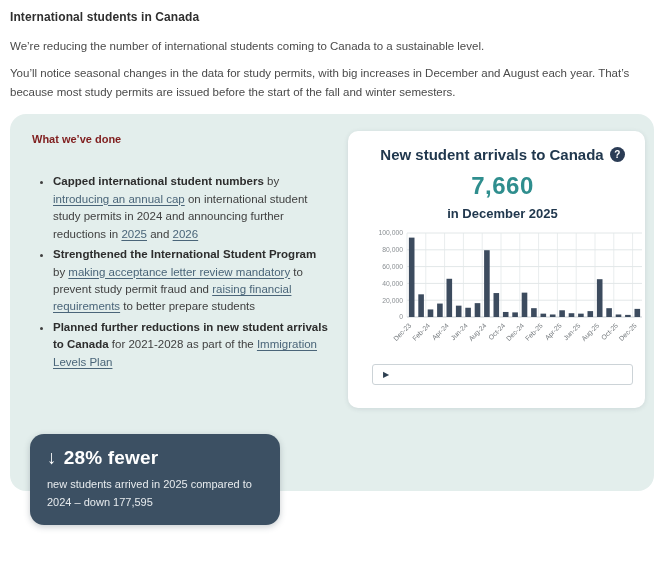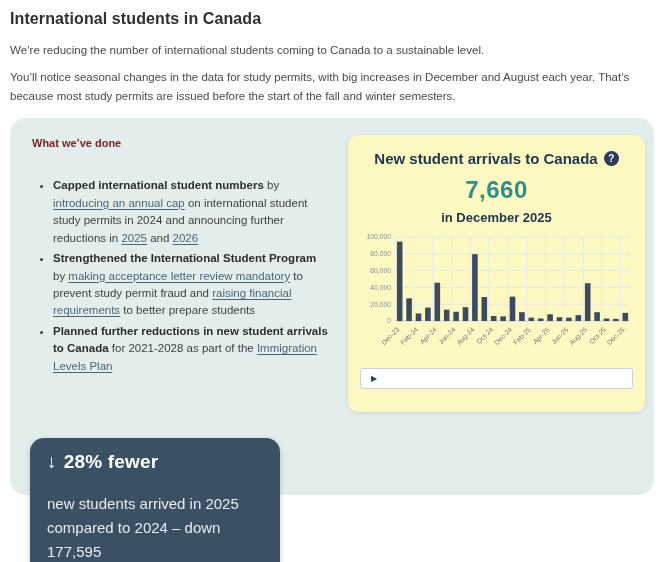--- a/index.html
+++ b/index.html
@@ -3,21 +3,21 @@
 <meta charset="utf-8">
 <style>
   html, body { margin: 0; padding: 0; }
   body {
     width: 660px; height: 562px; box-sizing: border-box;
     background: #ffffff; overflow: hidden;
     font-family: "Liberation Sans", sans-serif;
     padding: 8px 8px 0 10px;
   }
   h1.page-title {
-    font-size: 16px; font-weight: 700; color: #2f2f2f;
+    font-size: 12px; font-weight: 700; color: #2f2f2f;
     margin: 2px 0 13px 0; letter-spacing: 0.1px;
   }
   p.intro {
     font-size: 11.5px; color: #4a4a4a; line-height: 1.6;
     margin: 0 0 9px 0; max-width: 628px;
   }
   
   .panel {
     position: relative; margin-top: 13px;
     width: 644px; height: 377px; box-sizing: border-box;
@@ -38,23 +38,23 @@
   ul.done-list li { margin-bottom: 3px; }
   ul.done-list strong { color: #2d2d2d; }
   a.inline-link {
     color: #4a6579; text-decoration: underline;
     text-underline-offset: 2px;
   }
   
   .chart-card {
     margin-left: auto;
     width: 297px; height: 277px; box-sizing: border-box;
-    background: #fef9c3; border-radius: 10px;
+    background: #ffffff; border-radius: 10px;
     box-shadow: 0 1px 5px rgba(40,60,70,0.12);
-    padding: 15px 10px 10px 10px;
+    padding: 15px 10px 10px 22px;
   }
   .card-title-row {
     display: flex; align-items: center; justify-content: center; gap: 6px;
     font-size: 15px; font-weight: 700; color: #21384e;
   }
   .help-icon {
     display: inline-flex; align-items: center; justify-content: center;
     width: 15px; height: 15px; border-radius: 50%;
     background: #2b3c55; color: #ffffff;
     font-size: 10px; font-weight: 700; cursor: pointer; flex: 0 0 auto;
@@ -83,21 +83,21 @@
     background: #3c5063; border-radius: 14px;
     padding: 13px 17px 14px 17px; color: #ffffff;
     box-shadow: 0 2px 6px rgba(40,60,70,0.25);
   }
   .stat-headline {
     font-size: 19px; font-weight: 700; display: flex;
     align-items: center; gap: 7px; letter-spacing: 0.2px;
   }
   .stat-arrow { font-size: 19px; font-weight: 700; }
   .stat-desc {
-    margin-top: 19px; font-size: 15px; color: #e7ebee; line-height: 1.6;
+    margin-top: 7px; font-size: 11px; color: #e7ebee; line-height: 1.6;
     max-width: 220px;
   }
 </style>
 </head>
 <body>
 
 <h1 class="page-title">International students in Canada</h1>
 <p class="intro">We’re reducing the number of international students coming to Canada to a sustainable level.</p>
 <p class="intro">You’ll notice seasonal changes in the data for study permits, with big increases in December and August each year. That’s because most study permits are issued before the start of the fall and winter semesters.</p>
 

